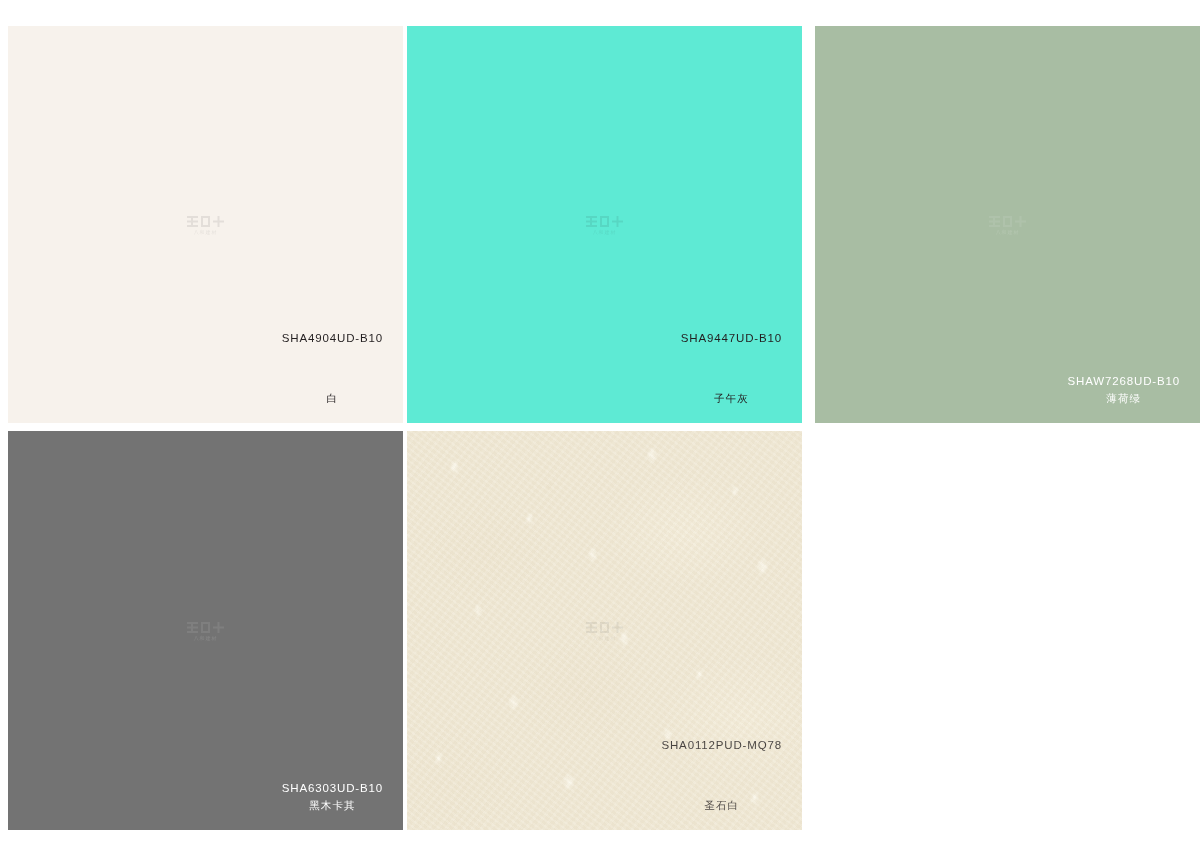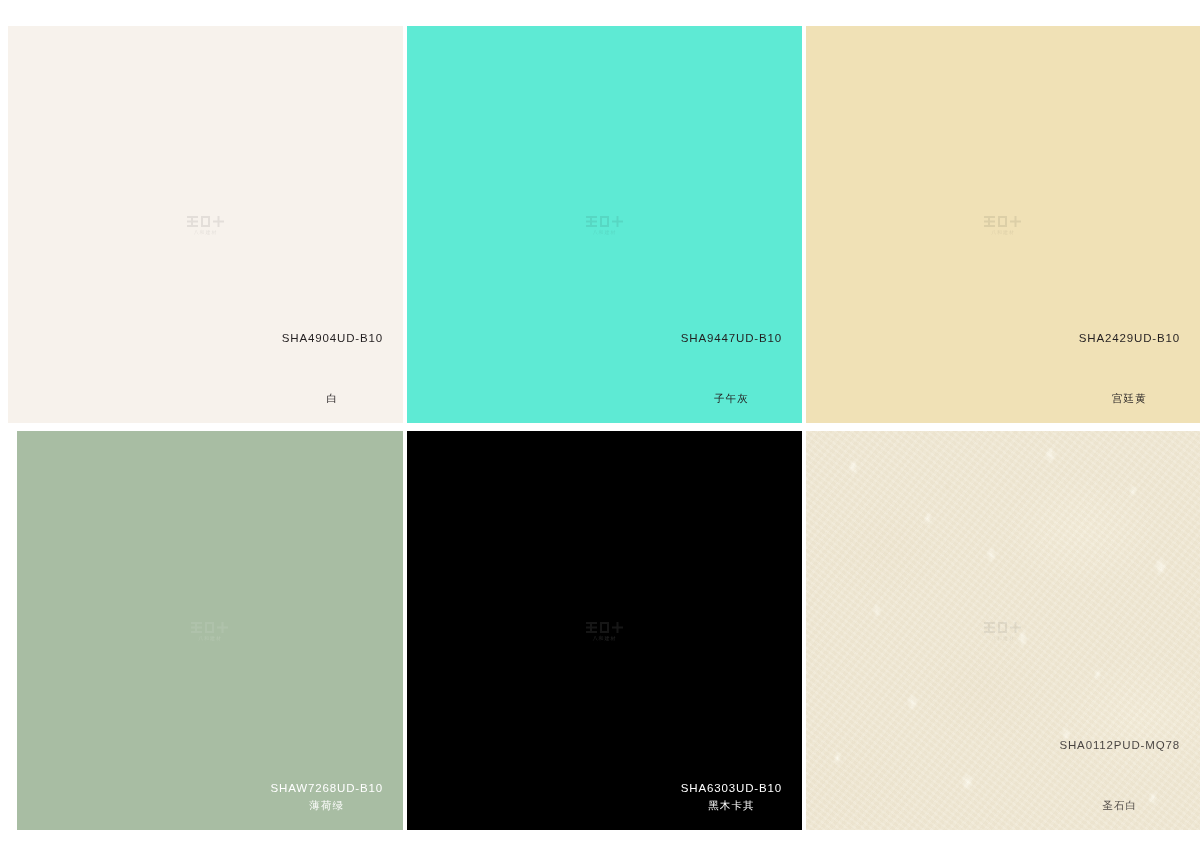--- a/index.html
+++ b/index.html
@@ -180,41 +180,20 @@
             <rect x="27" y="5.5" width="11" height="2"></rect>
             <rect x="31.5" y="1" width="2" height="11"></rect>
           </svg>
           <span class="wm-word">八和建材</span>
         </div>
         <div class="tile-caption">
           <div class="tile-code">SHA9447UD-B10</div>
           <div class="tile-name">子午灰</div>
         </div>
       </div>
-      <div class="swatch-tile light-ink" style="background-color: rgb(240, 225, 182);">
-        <div class="brand-watermark">
-          <svg class="wm-mark" viewBox="0 0 40 13" xmlns="http://www.w3.org/2000/svg">
-            <rect x="1" y="1" width="11" height="2"></rect>
-            <rect x="1" y="5.5" width="11" height="2"></rect>
-            <rect x="1" y="10" width="11" height="2"></rect>
-            <rect x="5" y="1" width="2" height="11"></rect>
-            <rect x="15" y="1" width="2" height="11"></rect>
-            <rect x="15" y="1" width="9" height="2"></rect>
-            <rect x="15" y="10" width="9" height="2"></rect>
-            <rect x="22" y="1" width="2" height="11"></rect>
-            <rect x="27" y="5.5" width="11" height="2"></rect>
-            <rect x="31.5" y="1" width="2" height="11"></rect>
-          </svg>
-          <span class="wm-word">八和建材</span>
-        </div>
-        <div class="tile-caption">
-          <div class="tile-code">SHA2429UD-B10</div>
-          <div class="tile-name">宫廷黄</div>
-        </div>
-      </div>
       <div class="swatch-tile dark-ink" style="background-color: rgb(168, 189, 163); margin-left: 9px;">
         <div class="brand-watermark">
           <svg class="wm-mark" viewBox="0 0 40 13" xmlns="http://www.w3.org/2000/svg">
             <rect x="1" y="1" width="11" height="2"></rect>
             <rect x="1" y="5.5" width="11" height="2"></rect>
             <rect x="1" y="10" width="11" height="2"></rect>
             <rect x="5" y="1" width="2" height="11"></rect>
             <rect x="15" y="1" width="2" height="11"></rect>
             <rect x="15" y="1" width="9" height="2"></rect>
             <rect x="15" y="10" width="9" height="2"></rect>
@@ -222,21 +201,21 @@
             <rect x="27" y="5.5" width="11" height="2"></rect>
             <rect x="31.5" y="1" width="2" height="11"></rect>
           </svg>
           <span class="wm-word">八和建材</span>
         </div>
         <div class="tile-caption">
           <div class="tile-code">SHAW7268UD-B10</div>
           <div class="tile-name">薄荷绿</div>
         </div>
       </div>
-      <div class="swatch-tile dark-ink" style="background-color: #000000; text-decoration: underline;">
+      <div class="swatch-tile dark-ink" style="background-color: #737373; text-decoration: underline;">
         <div class="brand-watermark">
           <svg class="wm-mark" viewBox="0 0 40 13" xmlns="http://www.w3.org/2000/svg">
             <rect x="1" y="1" width="11" height="2"></rect>
             <rect x="1" y="5.5" width="11" height="2"></rect>
             <rect x="1" y="10" width="11" height="2"></rect>
             <rect x="5" y="1" width="2" height="11"></rect>
             <rect x="15" y="1" width="2" height="11"></rect>
             <rect x="15" y="1" width="9" height="2"></rect>
             <rect x="15" y="10" width="9" height="2"></rect>
             <rect x="22" y="1" width="2" height="11"></rect>

